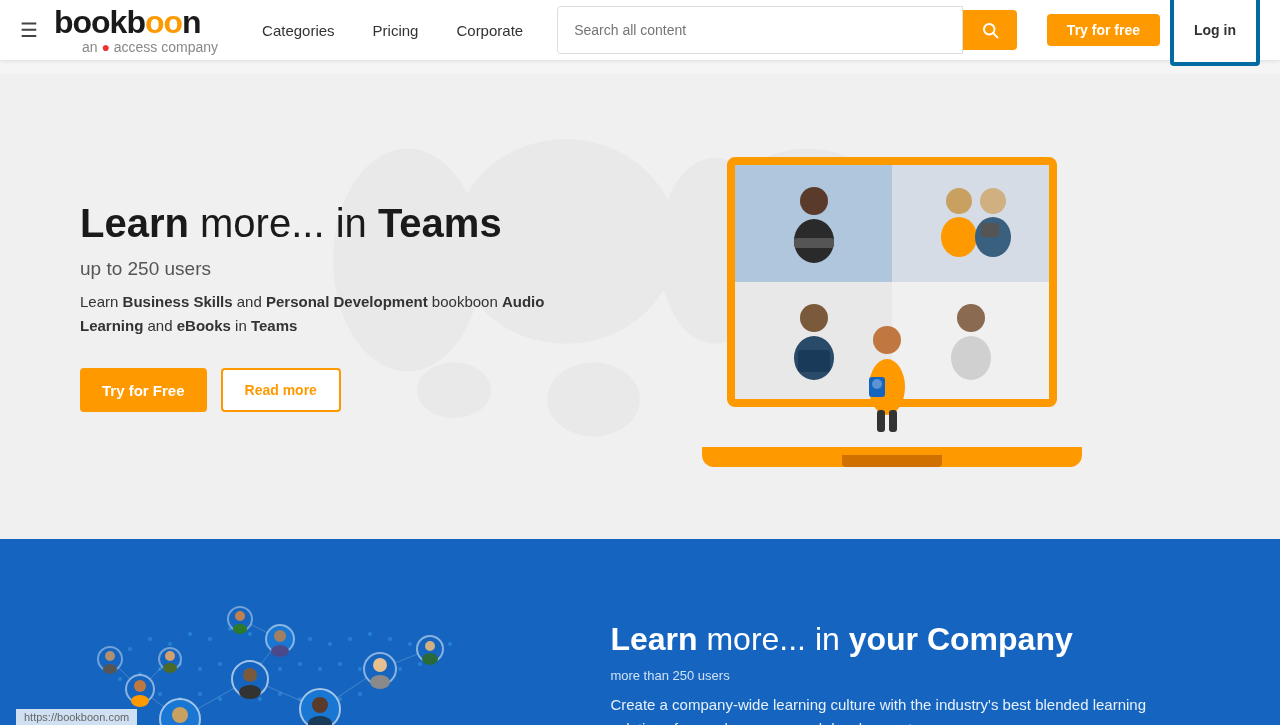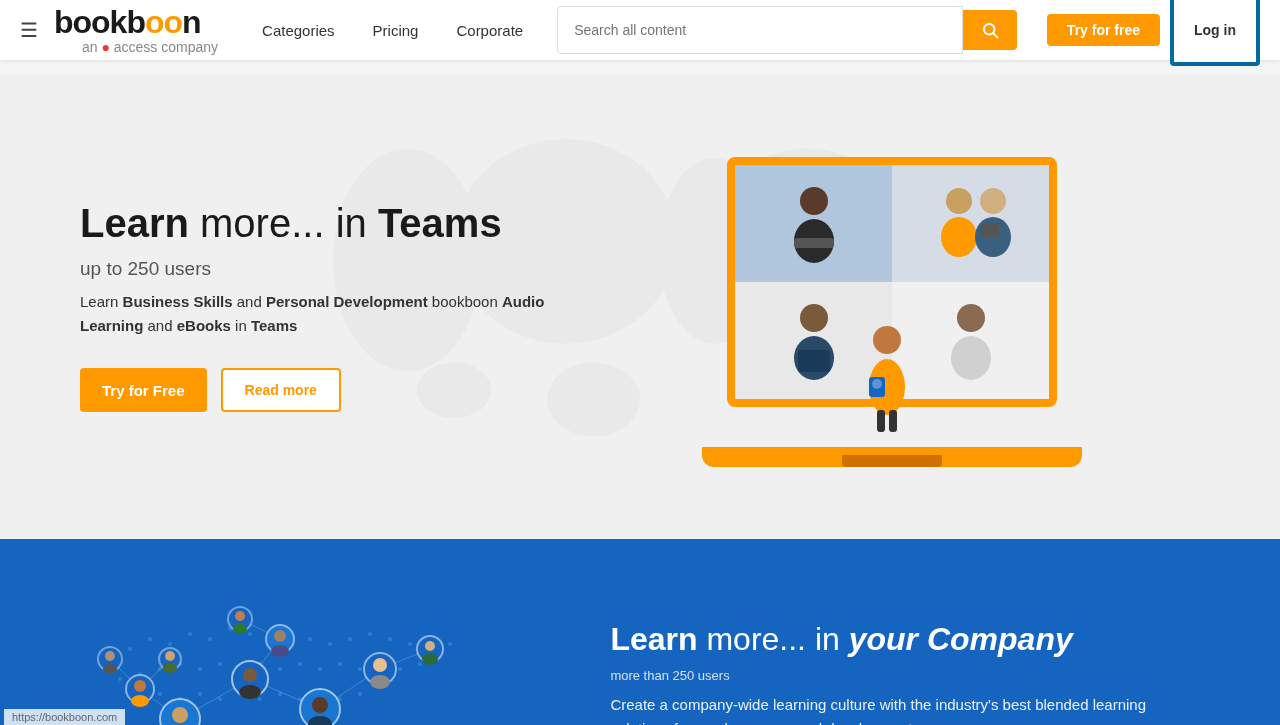--- a/index.html
+++ b/index.html
@@ -183,37 +183,37 @@
       display: flex;
       align-items: center;
       padding: 40px 80px;
       gap: 60px;
     }
     .blue-left { flex: 0 0 42%; }
 
     .blue-right { flex: 1; }
     .blue-title { font-size: 32px; font-weight: 400; color: #fff; margin-bottom: 10px; }
     .blue-title .bold { font-weight: 800; }
-    .blue-title .italic-bold { font-weight: 800; font-style: italic; }
+    .blue-title .italic-bold { font-weight: 800; }
     .blue-subtitle { font-size: 13px; color: rgba(255,255,255,0.8); margin-bottom: 10px; }
     .blue-desc { font-size: 15px; color: rgba(255,255,255,0.9); line-height: 1.6; }
 
     
     .world-svg {
       position: absolute;
       right: 0; top: 0;
       width: 100%; height: 100%;
       opacity: 0.06;
     }
 
     
     .url-bar {
       position: fixed;
       bottom: 0;
-      left: 4px;
+      left: 16px;
       font-size: 11px;
       color: #666;
       background: rgba(255,255,255,0.8);
       padding: 2px 8px;
       z-index: 100;
     }
   </style>
 </head>
 <body>
 

